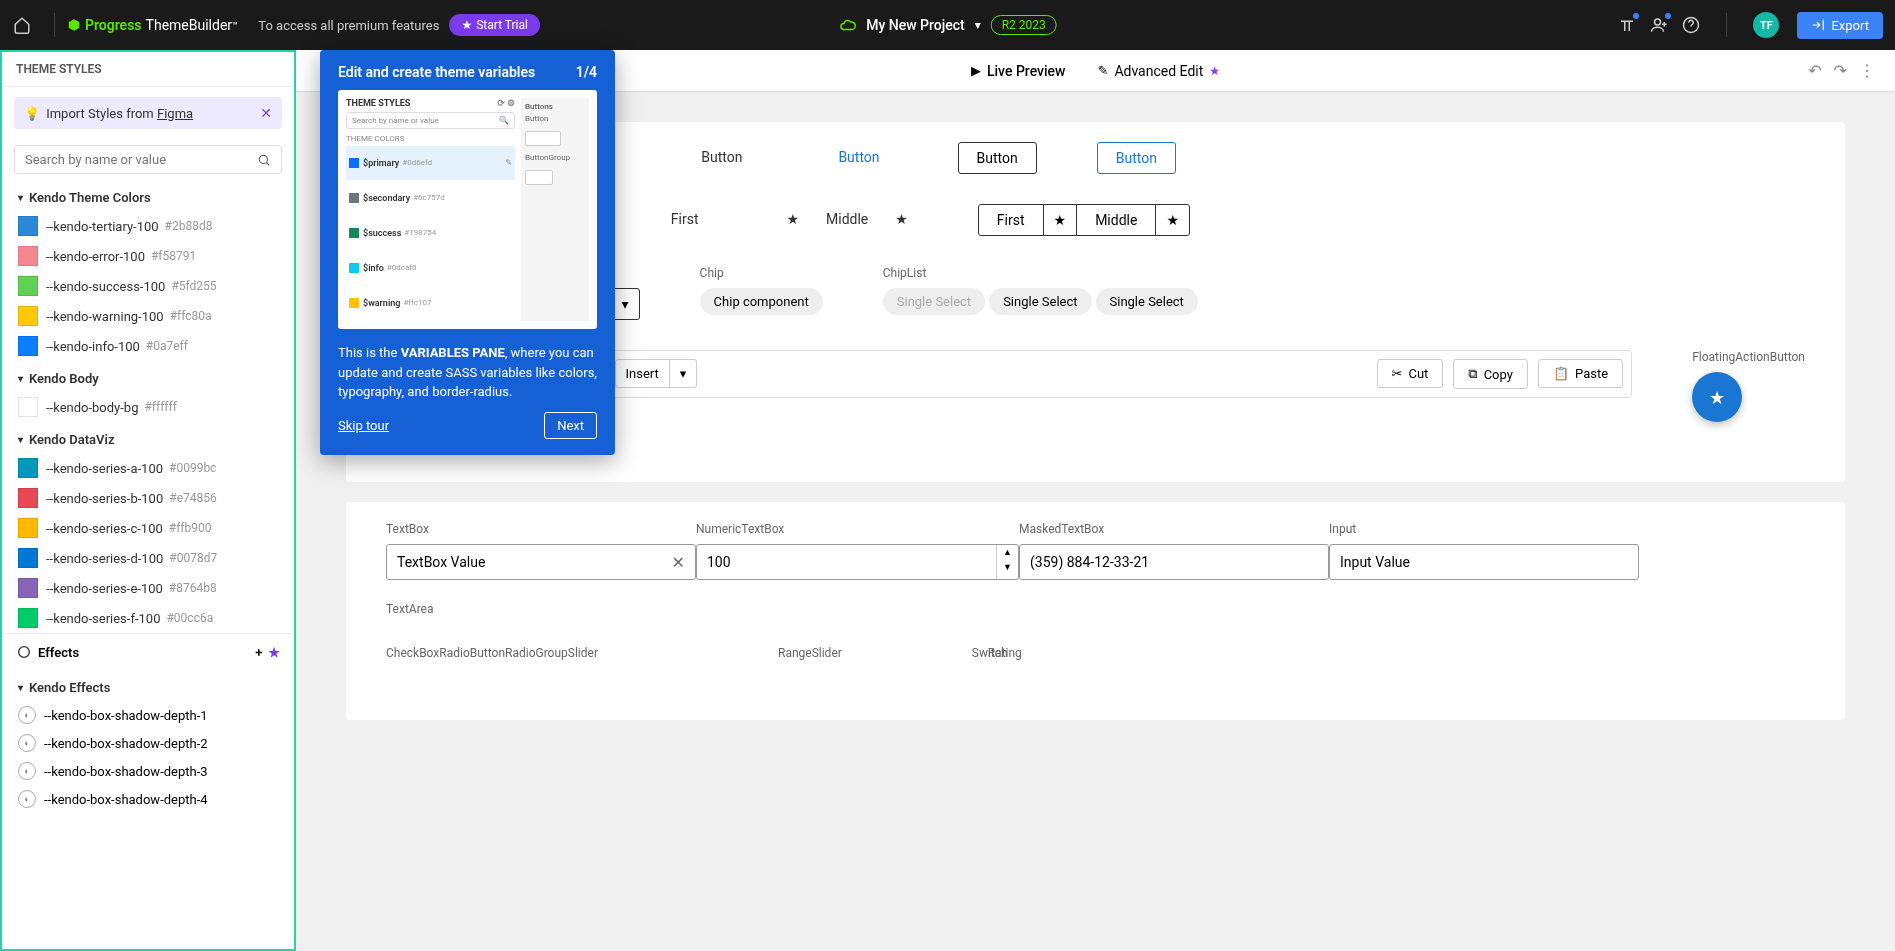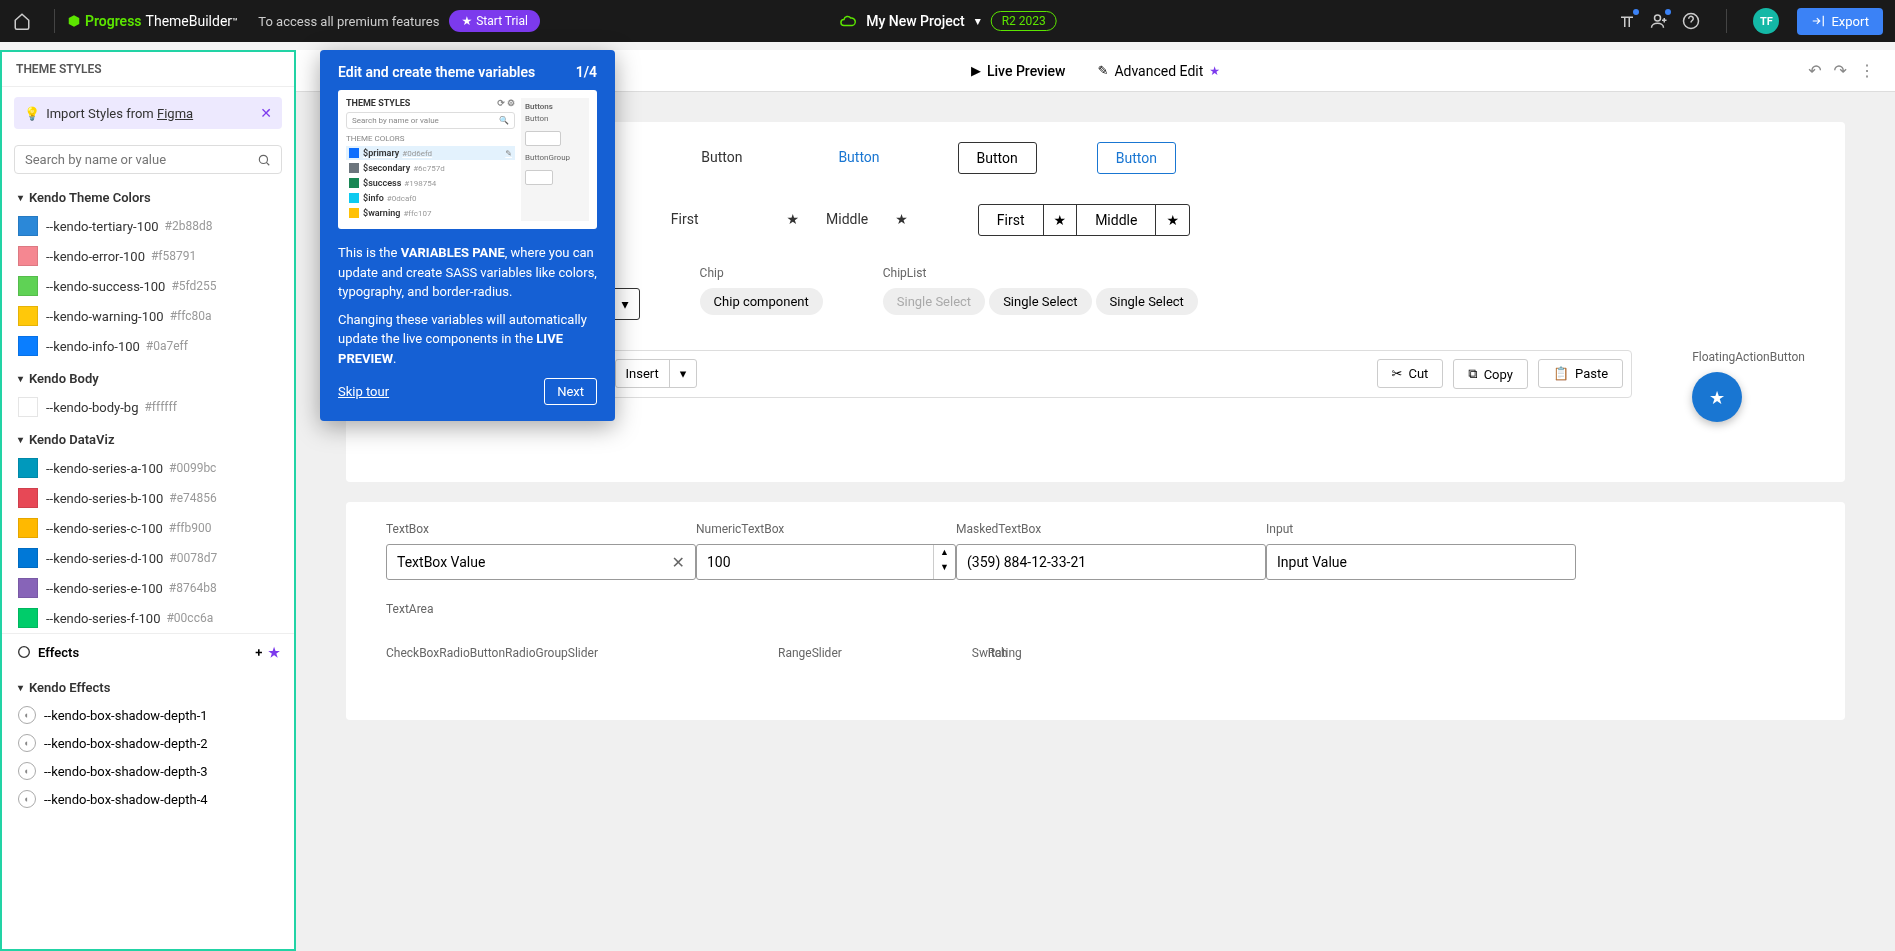--- a/index.html
+++ b/index.html
@@ -1,18 +1,18 @@
 <!DOCTYPE html>
 <html><head>
 <meta charset="utf-8">
 <style>
 * { box-sizing: border-box; margin: 0; padding: 0; font-family: -apple-system, BlinkMacSystemFont, "Segoe UI", Roboto, sans-serif; }
 body { background: #f5f5f5; overflow: hidden; width: 1895px; height: 951px; position: relative; }
 
-.topbar { height: 42px; background: #1a1a1a; display: flex; align-items: center; padding: 0 12px; color: #fff; }
+.topbar { height: 50px; background: #1a1a1a; display: flex; align-items: center; padding: 0 12px; color: #fff; }
 .topbar .home-icon { width: 20px; height: 20px; margin-right: 10px; cursor: pointer; display:flex; align-items:center; justify-content:center;}
 .topbar .divider { width: 1px; height: 24px; background: #444; margin: 0 12px; }
 .topbar .logo { display: flex; align-items: center; font-size: 14px; }
 .topbar .logo-progress { color: #5ce500; font-weight: 600; margin-right: 4px; display:flex; align-items:center;}
 .topbar .logo-tb { color: #fff; font-weight: 400; }
 .topbar .premium { margin-left: 20px; font-size: 13px; color: #ccc; display: flex; align-items: center; }
 .topbar .start-trial { background: #7c3aed; color: #fff; padding: 4px 12px; border-radius: 14px; font-size: 12px; margin-left: 10px; cursor: pointer; display:flex; align-items:center;}
 .topbar .center { position: absolute; left: 50%; transform: translateX(-50%); display: flex; align-items: center; gap: 10px; }
 .topbar .cloud-icon { color: #5ce500; }
 .topbar .project-name { font-size: 14px; font-weight: 500; }
@@ -99,21 +99,21 @@
 .textarea-box textarea { width: 310px; height: 90px; border: 1px solid #999; border-radius: 3px; padding: 8px 10px; font-size: 14px; font-family: inherit; resize: both; }
 
 .tour-popover { position: absolute; top: 50px; left: 320px; width: 295px; background: #1560d4; color: #fff; border-radius: 4px; box-shadow: 0 6px 24px rgba(0,0,0,0.35); z-index: 100; padding: 14px 18px 16px; }
 .tour-header { display: flex; justify-content: space-between; font-size: 14px; font-weight: 600; margin-bottom: 10px; }
 .tour-image { background: #fff; border-radius: 3px; padding: 8px; margin-bottom: 14px; }
 .tour-image-inner { display: flex; gap: 6px; }
 .tour-sidebar-mini { flex: 1; }
 .tour-mini-title { font-size: 9px; font-weight: 700; color: #333; margin-bottom: 4px; display:flex; justify-content:space-between; align-items:center;}
 .tour-mini-search { border: 1px solid #ddd; border-radius: 3px; padding: 3px 5px; font-size: 8px; color: #888; margin-bottom: 5px; display:flex; justify-content:space-between;}
 .tour-mini-label { font-size: 8px; color: #888; margin: 3px 0; }
-.tour-mini-item { display: flex; align-items: center; font-size: 9px; padding: 2px 3px; margin-bottom: 1px; text-decoration: underline;}
+.tour-mini-item { display: flex; font-size: 9px; padding: 12px 3px; margin-bottom: 1px;}
 .tour-mini-item.sel { background: #e3f2fd; }
 .tour-mini-item .sw { width: 10px; height: 10px; margin-right: 4px; }
 .tour-mini-item .nm { color: #333; font-weight:600;}
 .tour-mini-item .hx { color: #999; margin-left: 3px; font-size:8px;}
 .tour-preview-mini { width: 68px; background: #f5f5f5; padding: 4px; }
 .tour-preview-mini .lbl { font-size: 8px; color: #666; margin-bottom: 3px; font-weight:600;}
 .tour-preview-mini .mini-btn { background: #fff; border: 1px solid #ccc; font-size: 8px; padding: 2px 5px; border-radius: 2px; margin-bottom: 3px; display:inline-block;}
 .tour-body { font-size: 13px; line-height: 1.5; margin-bottom: 8px; }
 .tour-body b { font-weight: 700; }
 .tour-footer { display: flex; justify-content: space-between; align-items: center; margin-top: 10px; }
@@ -424,21 +424,21 @@
         <div class="inputs-row">
           <div class="input-col">
             <span class="comp-lbl">TextBox</span>
             <div class="k-input">
               <input value="TextBox Value" style="">
               <span class="clear-x">✕</span>
             </div>
           </div>
           <div class="input-col">
             <span class="comp-lbl">NumericTextBox</span>
-            <div class="k-input" style="width:260px;">
+            <div class="k-input" style="width:323px;">
               <input value="100" style="">
               <div class="spinner">
                 <span>▲</span>
                 <span>▼</span>
               </div>
             </div>
           </div>
           <div class="input-col">
             <span class="comp-lbl">MaskedTextBox</span>
             <div class="k-input" style="width:310px;">
@@ -534,20 +534,17 @@
         <div class="lbl" style="font-weight:400;">Button</div>
         <span class="mini-btn">Button</span>
         <div class="lbl" style="font-weight:400;margin-top:4px;">ButtonGroup</div>
         <span class="mini-btn">First</span>
       </div>
     </div>
   </div>
   <div class="tour-body">
     <span>This is the </span><b>VARIABLES PANE</b><span>, where you can update and create SASS variables like colors, typography, and border-radius.</span>
   </div>
-  <div class="tour-body">
-    <span>Changing these variables will automatically update the live components in the </span><b>LIVE PREVIEW</b><span>.</span>
-  </div>
   <div class="tour-footer">
     <span class="skip">Skip tour</span>
     <button class="next">Next</button>
   </div>
 </div>
 
 </body></html>

